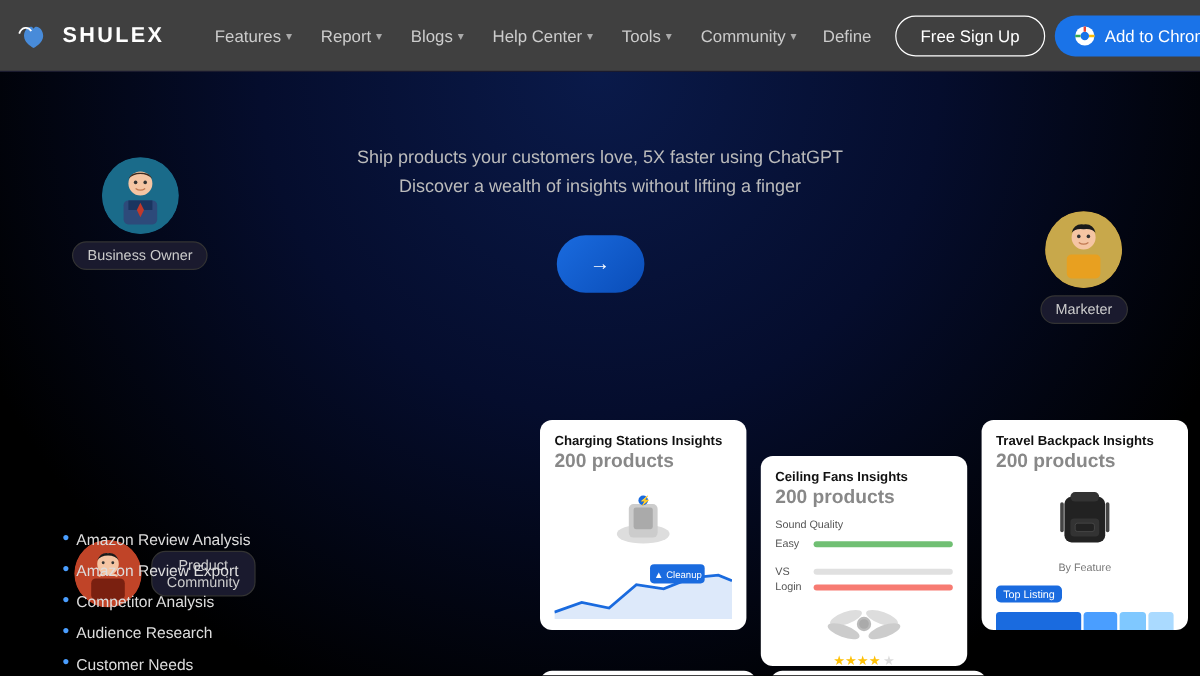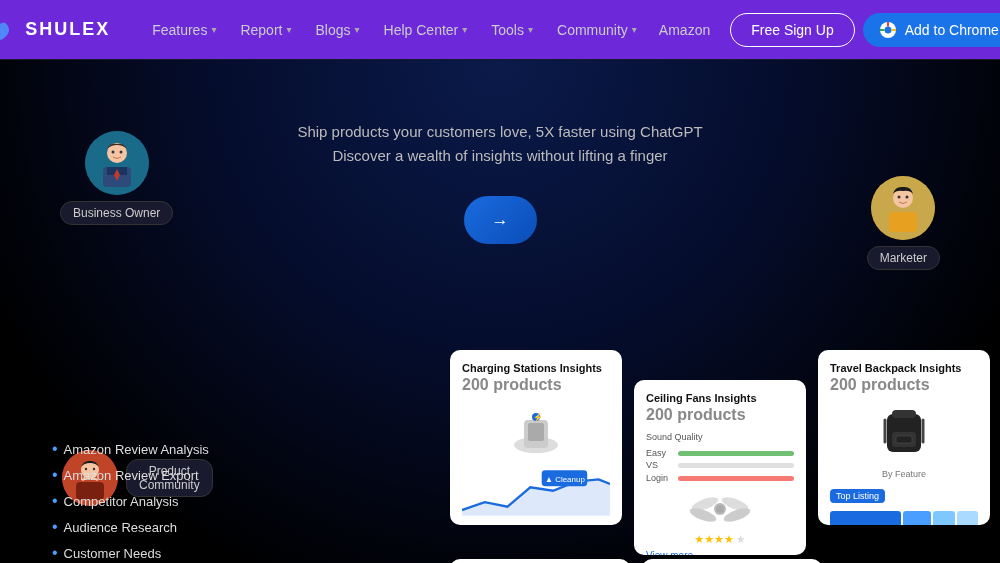--- a/index.html
+++ b/index.html
@@ -9,27 +9,26 @@
       overflow: hidden;
       font-family: -apple-system, BlinkMacSystemFont, 'Segoe UI', sans-serif;
       background: #000;
       color: #fff;
     }
 
     
     .navbar {
       display: flex;
       align-items: center;
-      padding: 0 24px;
+      padding: 0 12px;
       height: 60px;
-      background: #6d28d9;
+      background: #404040;
       border-bottom: 1px solid #1a1a2e;
       position: relative;
       z-index: 10;
-      justify-content: center;
     }
     .logo {
       display: flex;
       align-items: center;
       gap: 8px;
       margin-right: 32px;
     }
     .logo-icon {
       width: 32px;
       height: 32px;
@@ -311,21 +310,21 @@
     <div class="nav-item">
       <span>Tools</span>
       <span class="nav-chevron">▾</span>
     </div>
     <div class="nav-item">
       <span>Community</span>
       <span class="nav-chevron">▾</span>
     </div>
   </div>
 
-  <span class="nav-login">Amazon</span>
+  <span class="nav-login">Define</span>
   <button class="btn-free-signup">Free Sign Up</button>
   <button class="btn-add-chrome">
     <svg width="18" height="18" viewBox="0 0 18 18">
       <circle cx="9" cy="9" r="8" fill="#fff"></circle>
       <circle cx="9" cy="9" r="3.5" fill="#1a73e8"></circle>
       <path d="M9 1 L9 5.5" stroke="#ea4335" stroke-width="2"></path>
       <path d="M1 9 L5.5 9" stroke="#34a853" stroke-width="2"></path>
       <path d="M17 9 L12.5 9" stroke="#fbbc04" stroke-width="2"></path>
       <circle cx="9" cy="9" r="3" fill="#1a73e8"></circle>
     </svg>
@@ -454,21 +453,21 @@
       </div>
 
       <div class="insight-card" style="min-width:165px; margin-top:30px;">
         <div class="card-title">Ceiling Fans Insights</div>
         <div class="card-subtitle">200 products</div>
         <div style="display:flex; align-items:center; gap:8px; margin-bottom:6px;">
           <div style="font-size:9px; color:#555; white-space:nowrap;">Sound Quality</div>
         </div>
 
         <div style="margin-bottom:6px;">
-          <div style="display:flex; align-items:center; gap:4px; margin-bottom:2px;">
+          <div style="display:flex; align-items:center; gap:4px; margin-bottom:13px;">
             <span style="font-size:9px;color:#555;width:28px;">Easy</span>
             <div style="flex:1;height:5px;border-radius:3px;background:#4caf50;opacity:0.8;"></div>
           </div>
           <div style="display:flex; align-items:center; gap:4px; margin-bottom:3px;">
             <span style="font-size:9px;color:#555;width:28px;">VS</span>
             <div style="flex:1;height:5px;border-radius:3px;background:#e0e0e0;"></div>
           </div>
           <div style="display:flex; align-items:center; gap:4px;">
             <span style="font-size:9px;color:#555;width:28px;">Login</span>
             <div style="flex:1;height:5px;border-radius:3px;background:#f44336;opacity:0.7;"></div>

